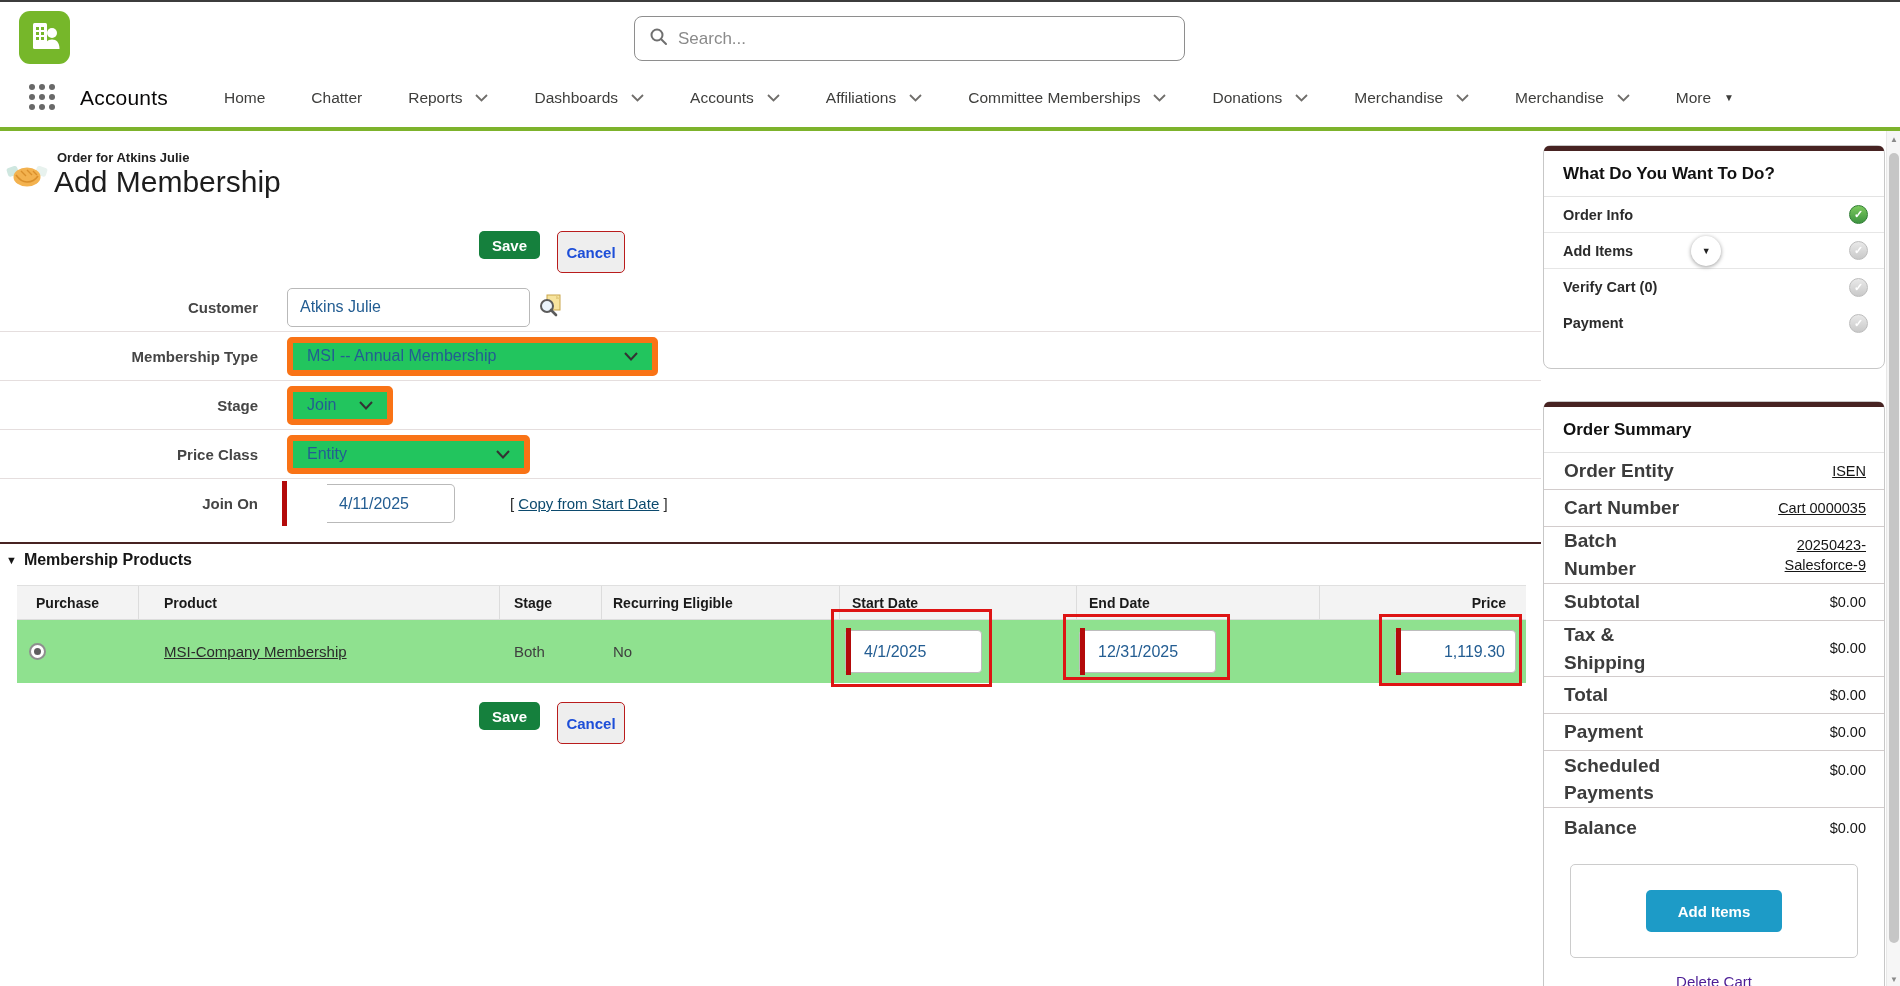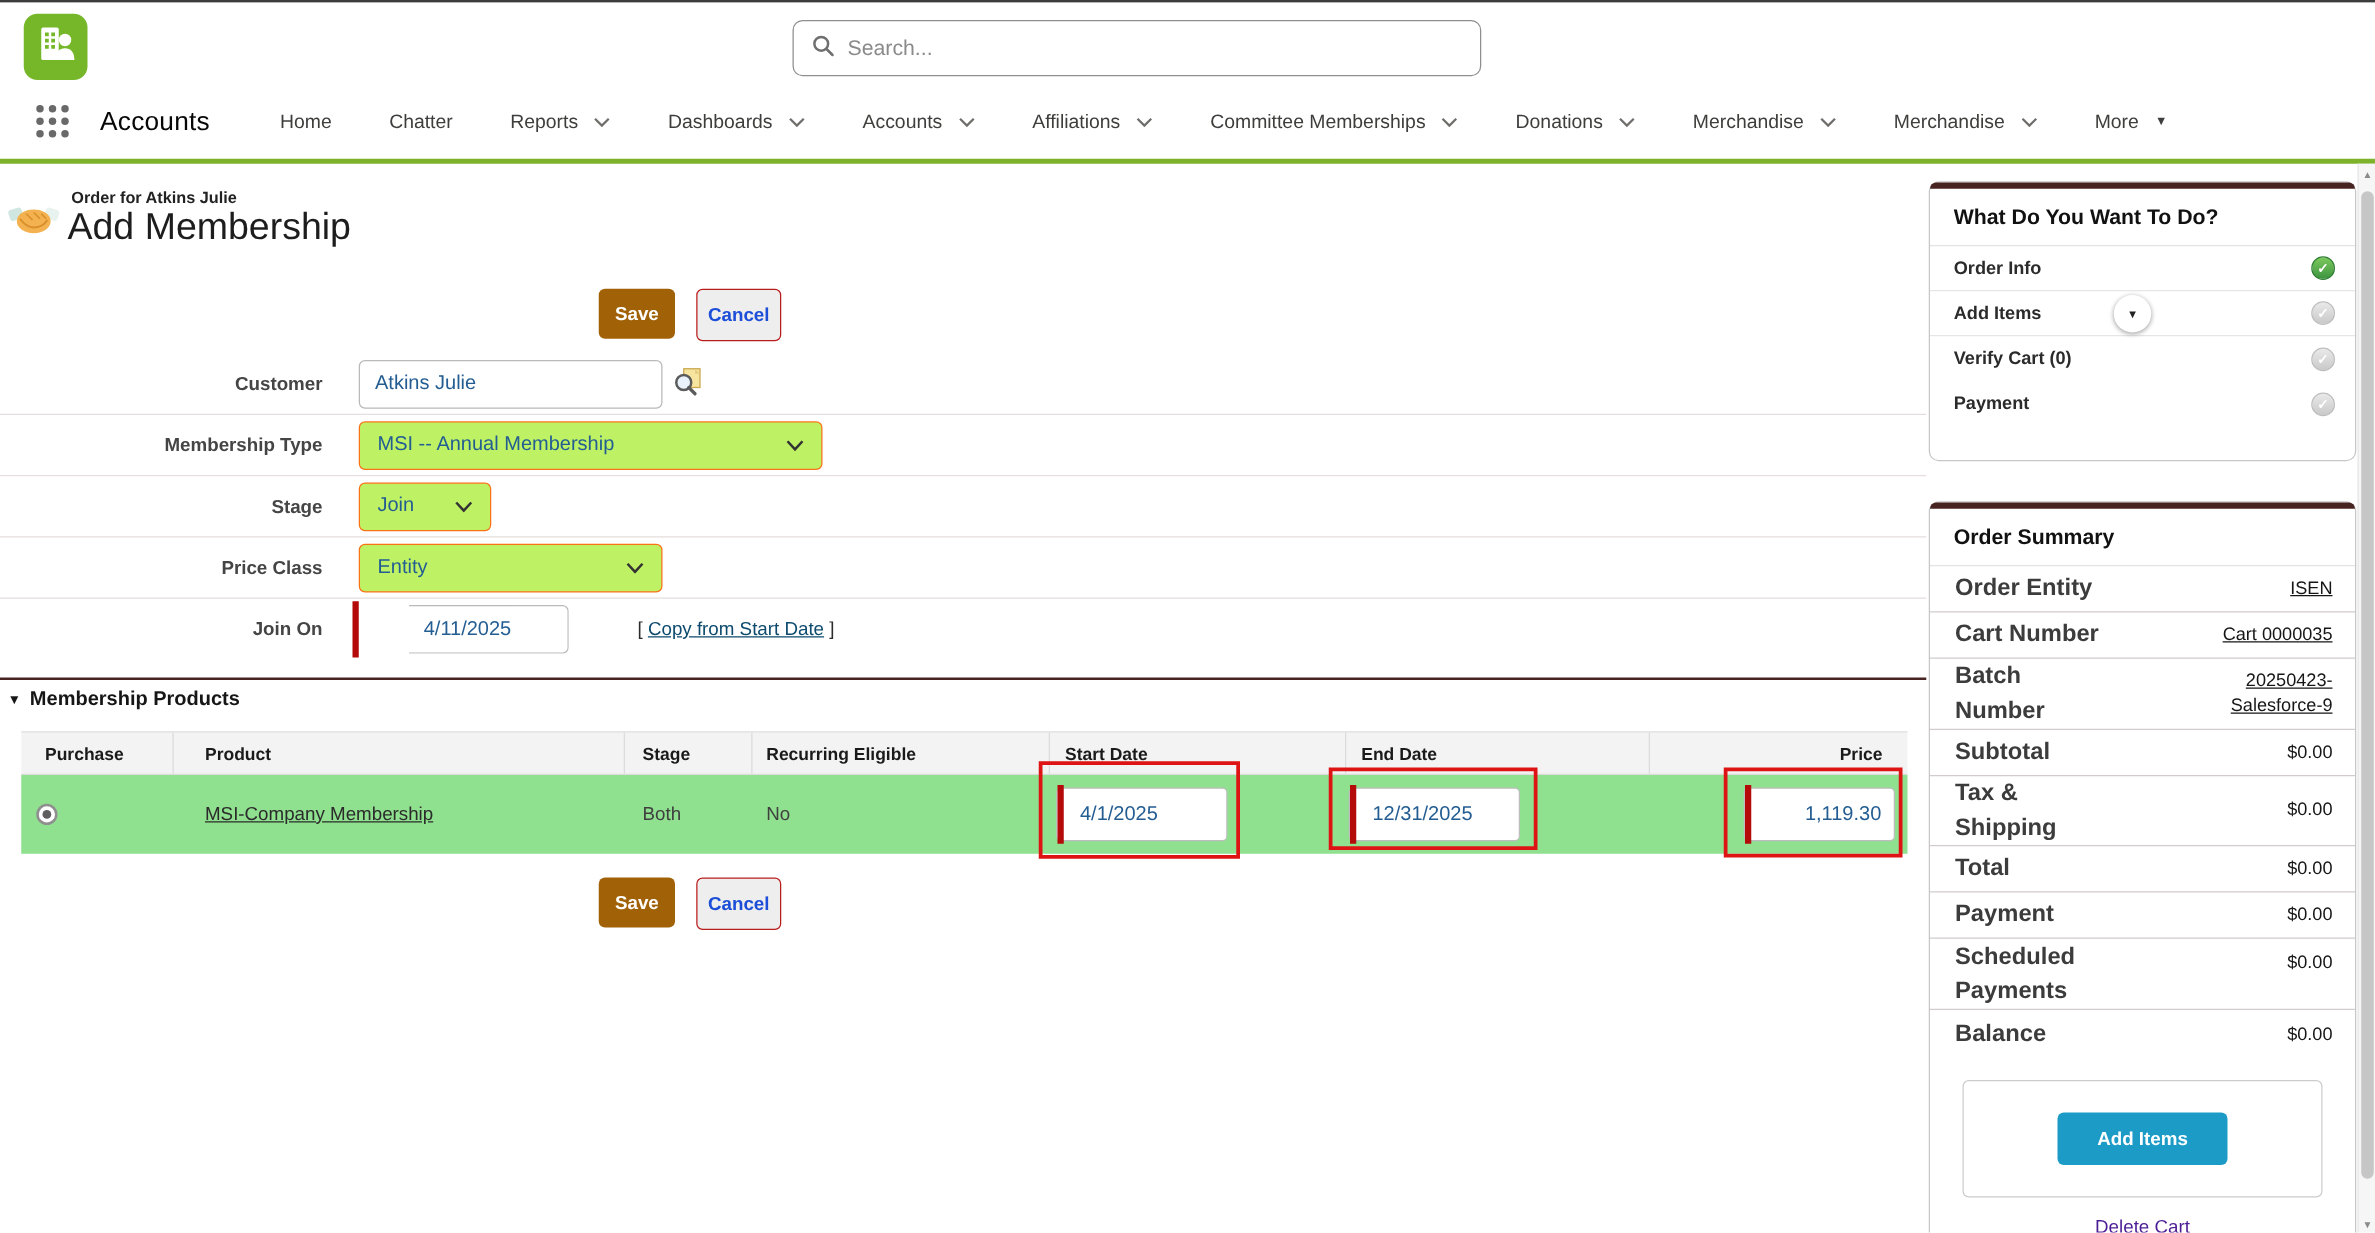--- a/index.html
+++ b/index.html
@@ -32,35 +32,35 @@
   .nav-pencil { position:absolute; right:22px; top:86px; cursor:pointer; }
 
   
   .page-icon { position:absolute; left:6px; top:156px; width:42px; height:37px; }
   .page-context { position:absolute; left:57px; top:148px; font-size:13px; font-weight:bold; color:#222; }
   .page-title { position:absolute; left:54px; top:163px; font-size:30px; color:#1d1d1d; }
 
   
   .btn { border:none; border-radius:5px; font-family:"Liberation Sans",sans-serif;
     font-size:15px; font-weight:bold; cursor:pointer; }
-  .btn-save { position:absolute; width:61px; height:40px; background:#a16207; color:#fff; }
+  .btn-save { position:absolute; width:61px; height:28px; background:#15803d; color:#fff; }
   .btn-cancel { position:absolute; width:68px; height:42px; background:#eeeeee; color:#1d4ed8;
     border:1px solid #b91c1c; }
   .save-top { left:479px; top:229px; } .cancel-top { left:557px; top:229px; }
   .save-bot { left:479px; top:700px; } .cancel-bot { left:557px; top:700px; }
 
   
   .form { position:absolute; left:0; top:281px; width:1541px; }
   .frow { display:flex; align-items:center; height:49px; border-bottom:1px solid #e5dede; }
   .frow:last-child { border-bottom:none; }
   .flabel { width:258px; text-align:right; font-size:15px; font-weight:bold; color:#454545; flex:none; }
   .fctrl { margin-left:29px; display:flex; align-items:center; }
   .text-input { width:243px; height:39px; border:1px solid #b9b9b9; border-radius:5px;
     font-size:16px; color:#235d92; padding:0 12px; font-family:"Liberation Sans",sans-serif; outline:none; }
-  .fake-select { height:39px; border:1px solid #f97316; border-radius:5px; background:#bef264;
+  .fake-select { height:39px; border:6px solid #f97316; border-radius:5px; background:#22c55e;
     display:flex; align-items:center; justify-content:space-between; padding:0 14px;
     font-size:16px; color:#235d92; cursor:pointer; }
   .sel-mtype { width:371px; } .sel-stage { width:106px; } .sel-pclass { width:243px; }
   .lookup-icon { margin-left:8px; cursor:pointer; }
   .req-bar { width:5px; height:45px; background:#b40a0a; flex:none; }
   .date-input { width:128px; height:39px; border:1px solid #b9b9b9; border-radius:0 5px 5px 0;
     border-left:none; font-size:16px; color:#235d92; padding:0 12px;
     font-family:"Liberation Sans",sans-serif; outline:none; }
   .copy-link { margin-left:15px; font-size:15px; color:#2b2b2b; }
   .copy-link a { color:#0c4a6e; text-decoration:underline; cursor:pointer; }

